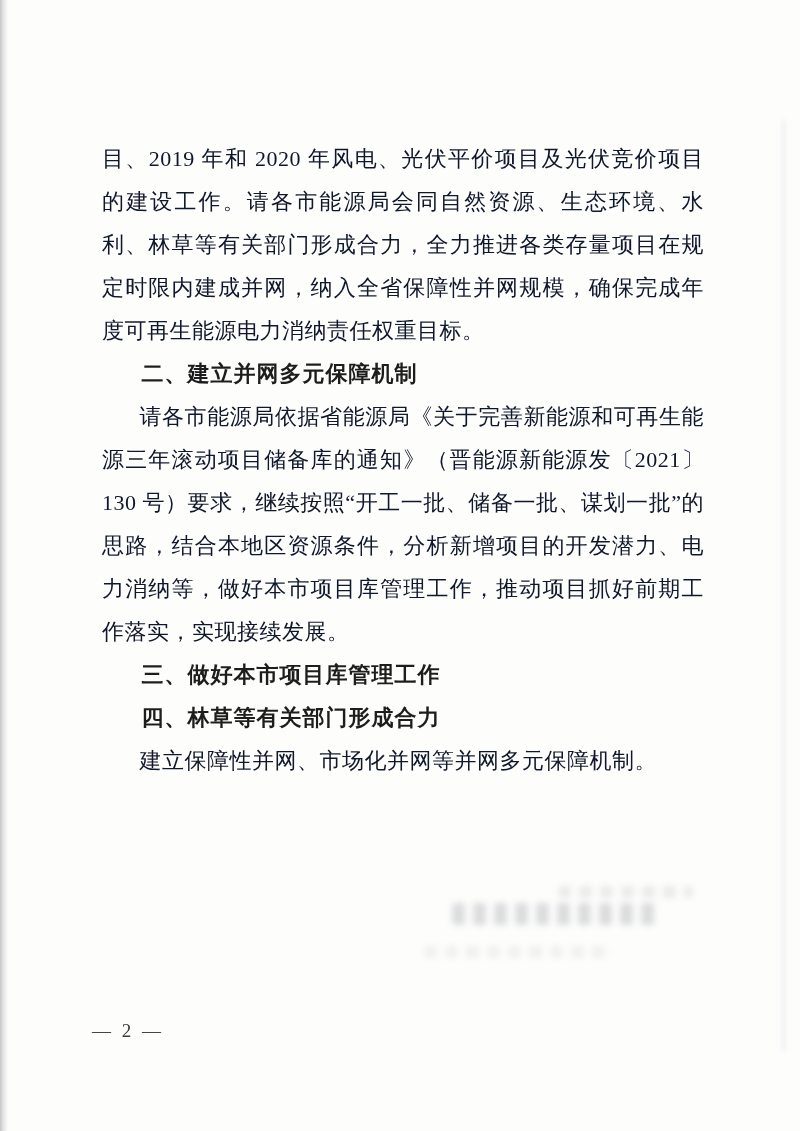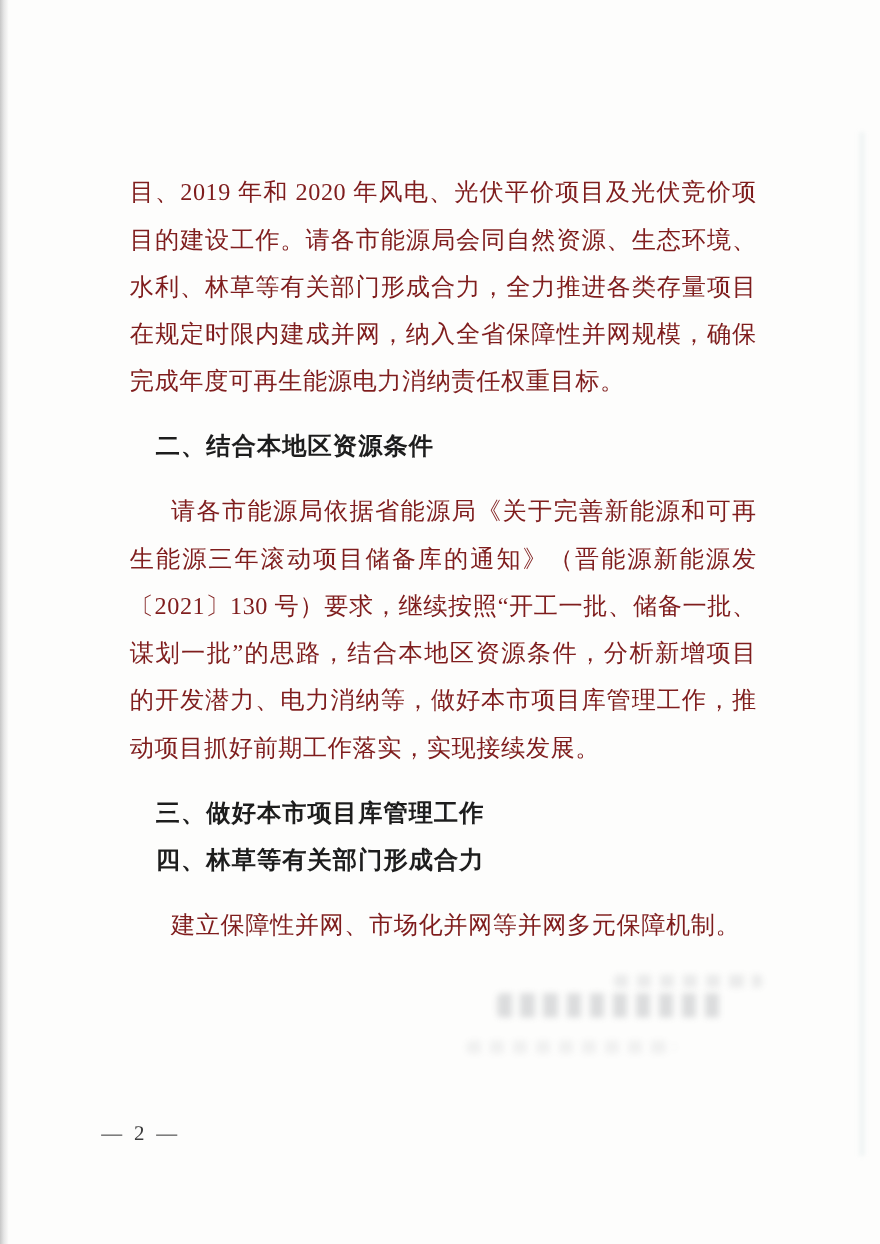--- a/index.html
+++ b/index.html
@@ -34,27 +34,27 @@
     filter: blur(2px);
   }
   .content {
     position: absolute;
     left: 102px;
     top: 137px;
     width: 602px;
     color: #2e2e2e;
   }
   .para {
-    margin: 16px;
+    margin: 0;
     font-family: "Liberation Serif", "DejaVu Serif", serif;
     font-size: 22px;
     line-height: 43px;
     letter-spacing: 0.5px;
     text-align: justify;
-    color: #7f1d1d;
+    color: #0f172a;
   }
   .para.indent { text-indent: 1.7em; }
   .sec-heading {
     margin: 0;
     font-family: "Liberation Sans", "DejaVu Sans", sans-serif;
     font-weight: 700;
     font-size: 22px;
     line-height: 43px;
     letter-spacing: 1px;
     text-indent: 1.8em;
@@ -87,21 +87,21 @@
 
 <div class="page">
 
   <div class="edge-shadow"></div>
   <div class="right-streak"></div>
 
   <div class="content">
 
     <p class="para">目、2019 年和 2020 年风电、光伏平价项目及光伏竞价项目的建设工作。请各市能源局会同自然资源、生态环境、水利、林草等有关部门形成合力，全力推进各类存量项目在规定时限内建成并网，纳入全省保障性并网规模，确保完成年度可再生能源电力消纳责任权重目标。</p>
 
-    <h2 class="sec-heading">二、结合本地区资源条件</h2>
+    <h2 class="sec-heading">二、建立并网多元保障机制</h2>
 
     <p class="para indent">请各市能源局依据省能源局《关于完善新能源和可再生能源三年滚动项目储备库的通知》（晋能源新能源发〔2021〕130 号）要求，继续按照“开工一批、储备一批、谋划一批”的思路，结合本地区资源条件，分析新增项目的开发潜力、电力消纳等，做好本市项目库管理工作，推动项目抓好前期工作落实，实现接续发展。</p>
 
     <h2 class="sec-heading">三、做好本市项目库管理工作</h2>
 
 
     <h2 class="sec-heading">四、林草等有关部门形成合力</h2>
 
     <p class="para indent">建立保障性并网、市场化并网等并网多元保障机制。</p>
 

